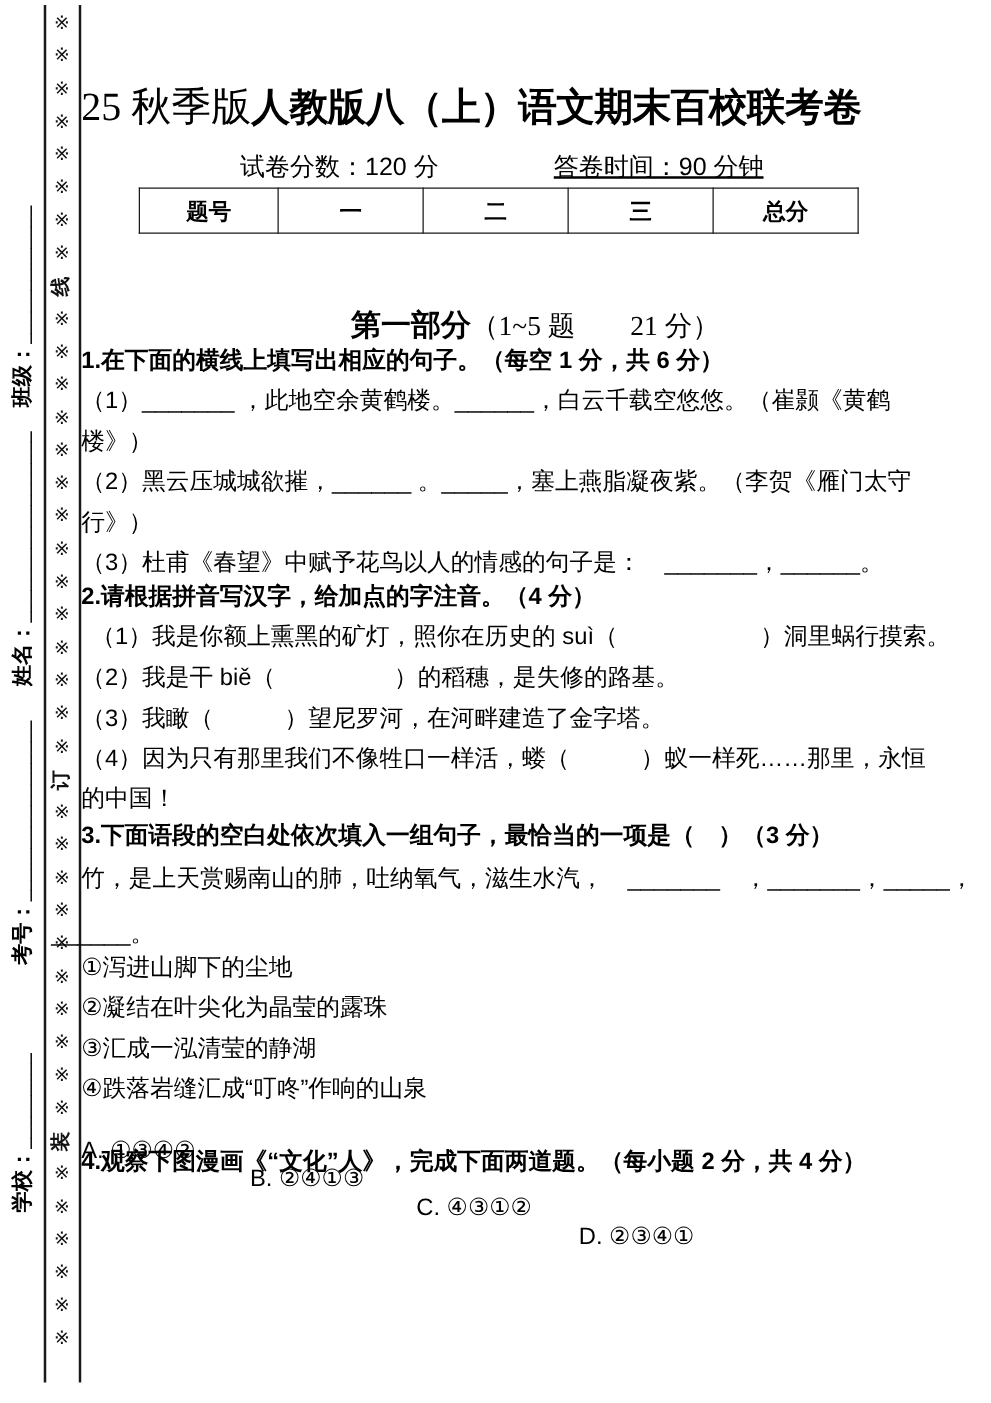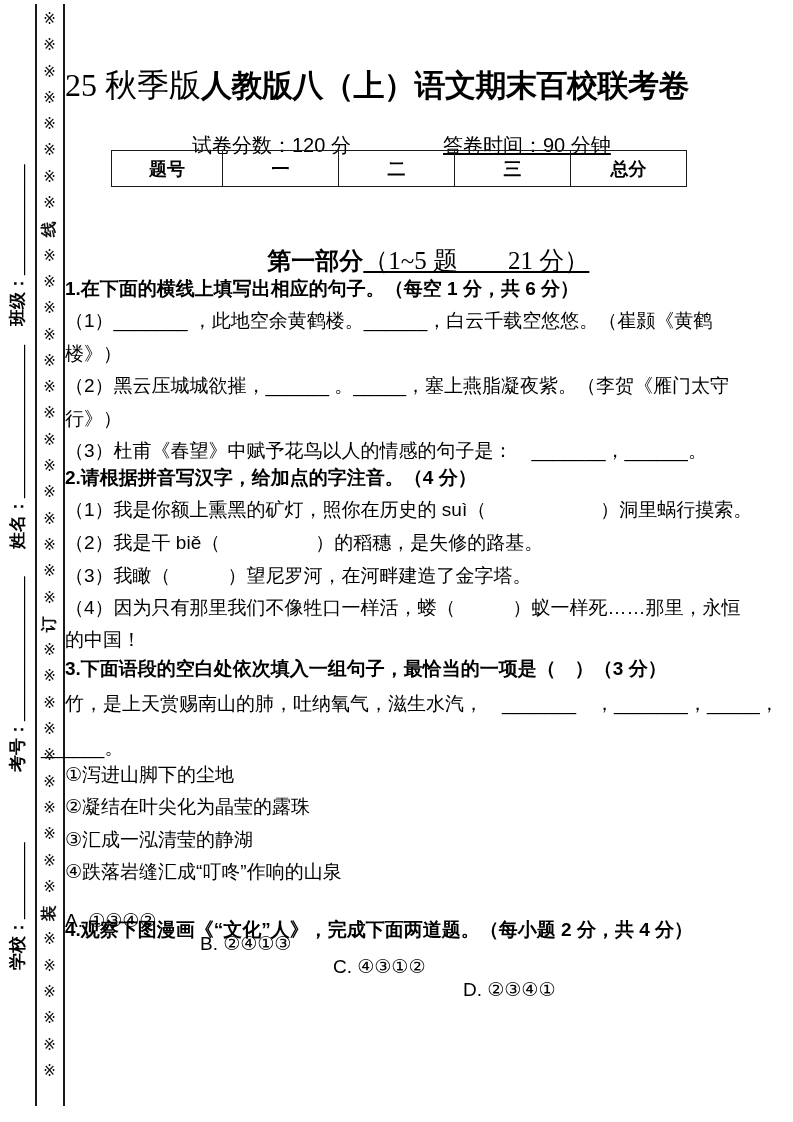--- a/index.html
+++ b/index.html
@@ -23,36 +23,36 @@
     transform:rotate(-90deg); transform-origin:0 0;
     font-family:"Liberation Serif","DejaVu Serif",serif;
     font-weight:700; font-size:17px; white-space:pre; overflow:hidden;
   }
   
   .content { position:absolute; left:65px; top:0; width:700px; height:952px; }
   .title { position:absolute; top:64px; left:0; white-space:nowrap; }
   .title .t-prefix { font-family:"Liberation Serif","DejaVu Serif",serif;
     font-size:32px; font-weight:400; }
   .title .t-main { font-size:31px; font-weight:900; letter-spacing:-0.5px; }
-  .meta { position:absolute; top:132px; left:0; width:100%; height:26px;
+  .meta { position:absolute; top:120px; left:0; width:100%; height:26px;
     font-size:20px; }
   .meta span { position:absolute; white-space:pre; }
   .meta .m1 { left:127px; }
   .meta .m2 { left:378px;text-decoration:underline; }
   table.score { position:absolute; top:150px; left:46px; width:576px;
     border-collapse:collapse; table-layout:fixed; }
   table.score td { border:1.8px solid #1a1a1a; height:36px; text-align:center;
     vertical-align:middle; font-size:18px; font-weight:700; }
   table.score col.c0 { width:111px; }
   .section { position:absolute; top:226px; left:0; width:100%;
     text-align:center; white-space:pre; }
   .section .s-title { font-family:"Liberation Serif","DejaVu Serif",serif;
     font-weight:900; font-size:24px; }
   .section .s-range { font-family:"Liberation Serif","DejaVu Serif",serif;
-    font-size:25px;text-decoration:underline; }
+    font-size:22px; }
   .ln { position:absolute; left:0; font-size:19px; line-height:23px;
     white-space:pre; }
   .stem { font-weight:700; }
   .pull-left { margin-left:-24px; }
   .options { }
   .options span { position:absolute; white-space:pre; }
 </style>
 </head>
 <body>
 
@@ -144,21 +144,21 @@
     </div>
 
     <div class="ln stem" style="top:277px;">1.在下面的横线上填写出相应的句子。（每空 1 分，共 6 分）</div>
     <div class="ln" style="top:309px;">（1）_______ ，此地空余黄鹤楼。______，白云千载空悠悠。（崔颢《黄鹤</div>
     <div class="ln" style="top:342px;">楼》）</div>
     <div class="ln" style="top:374px;">（2）黑云压城城欲摧，______ 。_____，塞上燕脂凝夜紫。（李贺《雁门太守</div>
     <div class="ln" style="top:407px;">行》）</div>
     <div class="ln" style="top:439px;">（3）杜甫《春望》中赋予花鸟以人的情感的句子是：　_______，______。</div>
 
     <div class="ln stem" style="top:466px;">2.请根据拼音写汉字，给加点的字注音。（4 分）</div>
-    <div class="ln" style="top:498px;">（1）我是你额上熏黑的矿灯，照你在历史的 suì（　　　　　　）洞里蜗行摸索。</div>
+    <div class="ln" style="top:498px;padding-left:8px;">（1）我是你额上熏黑的矿灯，照你在历史的 suì（　　　　　　）洞里蜗行摸索。</div>
     <div class="ln" style="top:531px;">（2）我是干 biě（　　　　　）的稻穗，是失修的路基。</div>
     <div class="ln" style="top:564px;">（3）我瞰（　　　）望尼罗河，在河畔建造了金字塔。</div>
     <div class="ln" style="top:596px;">（4）因为只有那里我们不像牲口一样活，蝼（　　　）蚁一样死……那里，永恒</div>
     <div class="ln" style="top:628px;">的中国！</div>
 
     <div class="ln stem" style="top:657px;">3.下面语段的空白处依次填入一组句子，最恰当的一项是（　）（3 分）</div>
     <div class="ln" style="top:692px;">竹，是上天赏赐南山的肺，吐纳氧气，滋生水汽，　_______　，_______，_____，</div>
     <div class="ln pull-left" style="top:736px;">______。</div>
     <div class="ln" style="top:763px;">①泻进山脚下的尘地</div>
     <div class="ln" style="top:795px;">②凝结在叶尖化为晶莹的露珠</div>

